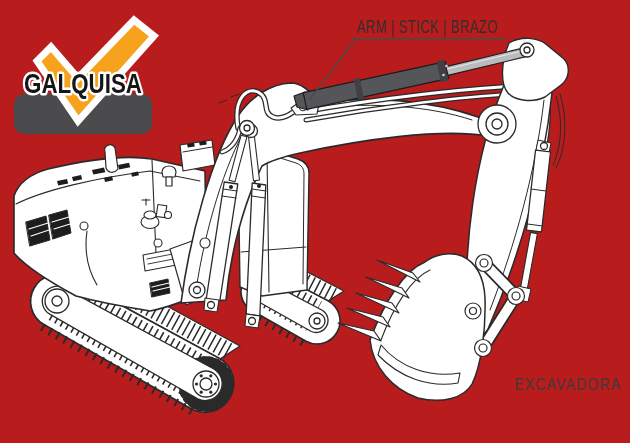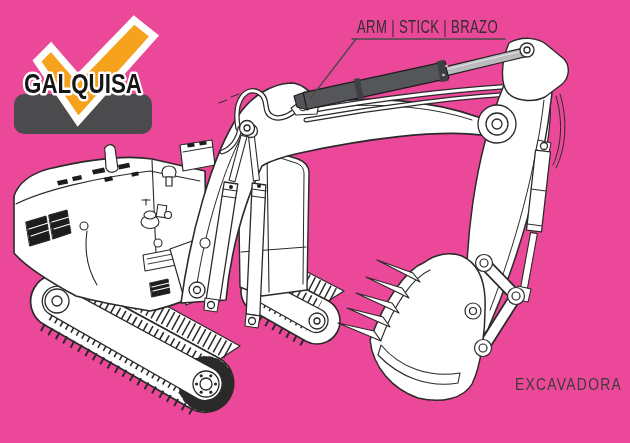--- a/index.html
+++ b/index.html
@@ -1,16 +1,16 @@
 <!DOCTYPE html>
 <html><head>
 <meta charset="utf-8">
 <style>
   html,body{margin:0;padding:0;background:#ffffff;}
-  .page{position:relative;width:630px;height:443px;background:#ec4899;overflow:hidden;
+  .page{position:relative;width:630px;height:443px;background:#b91c1c;overflow:hidden;
         font-family:"Liberation Sans", sans-serif;}
   svg{position:absolute;inset:0;display:block;}
   text{font-family:"Liberation Sans", sans-serif;}
   .callout-text{font-size:19px;letter-spacing:.5px;}
   .caption-text{font-size:16px;letter-spacing:1.5px;}
   .logo-text{font-size:27px;font-weight:700;paint-order:stroke;stroke:#ffffff;stroke-width:5px;stroke-linejoin:round;}
 </style>
 </head>
 <body>
 

